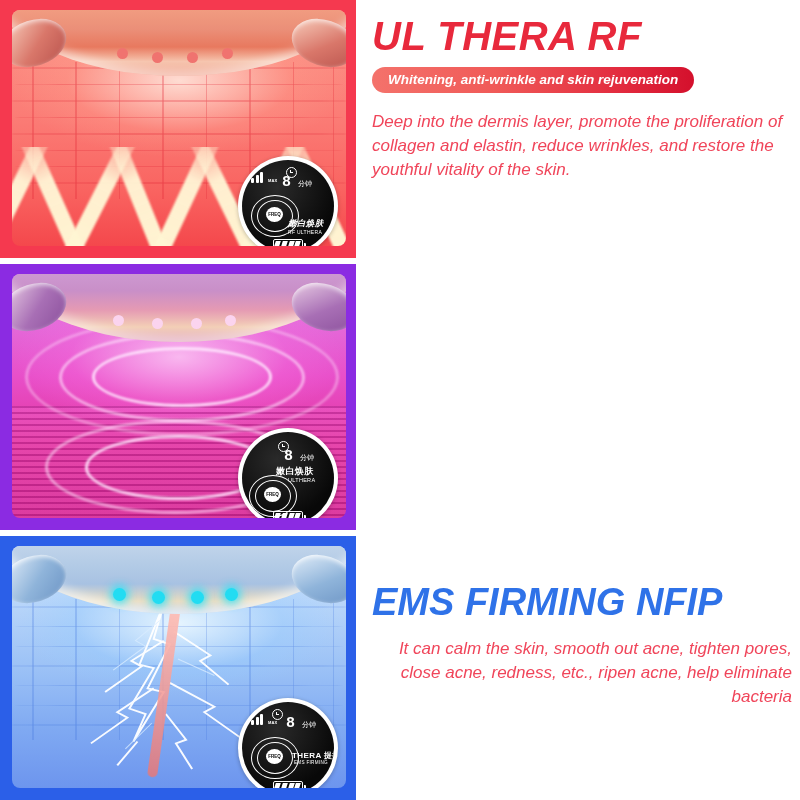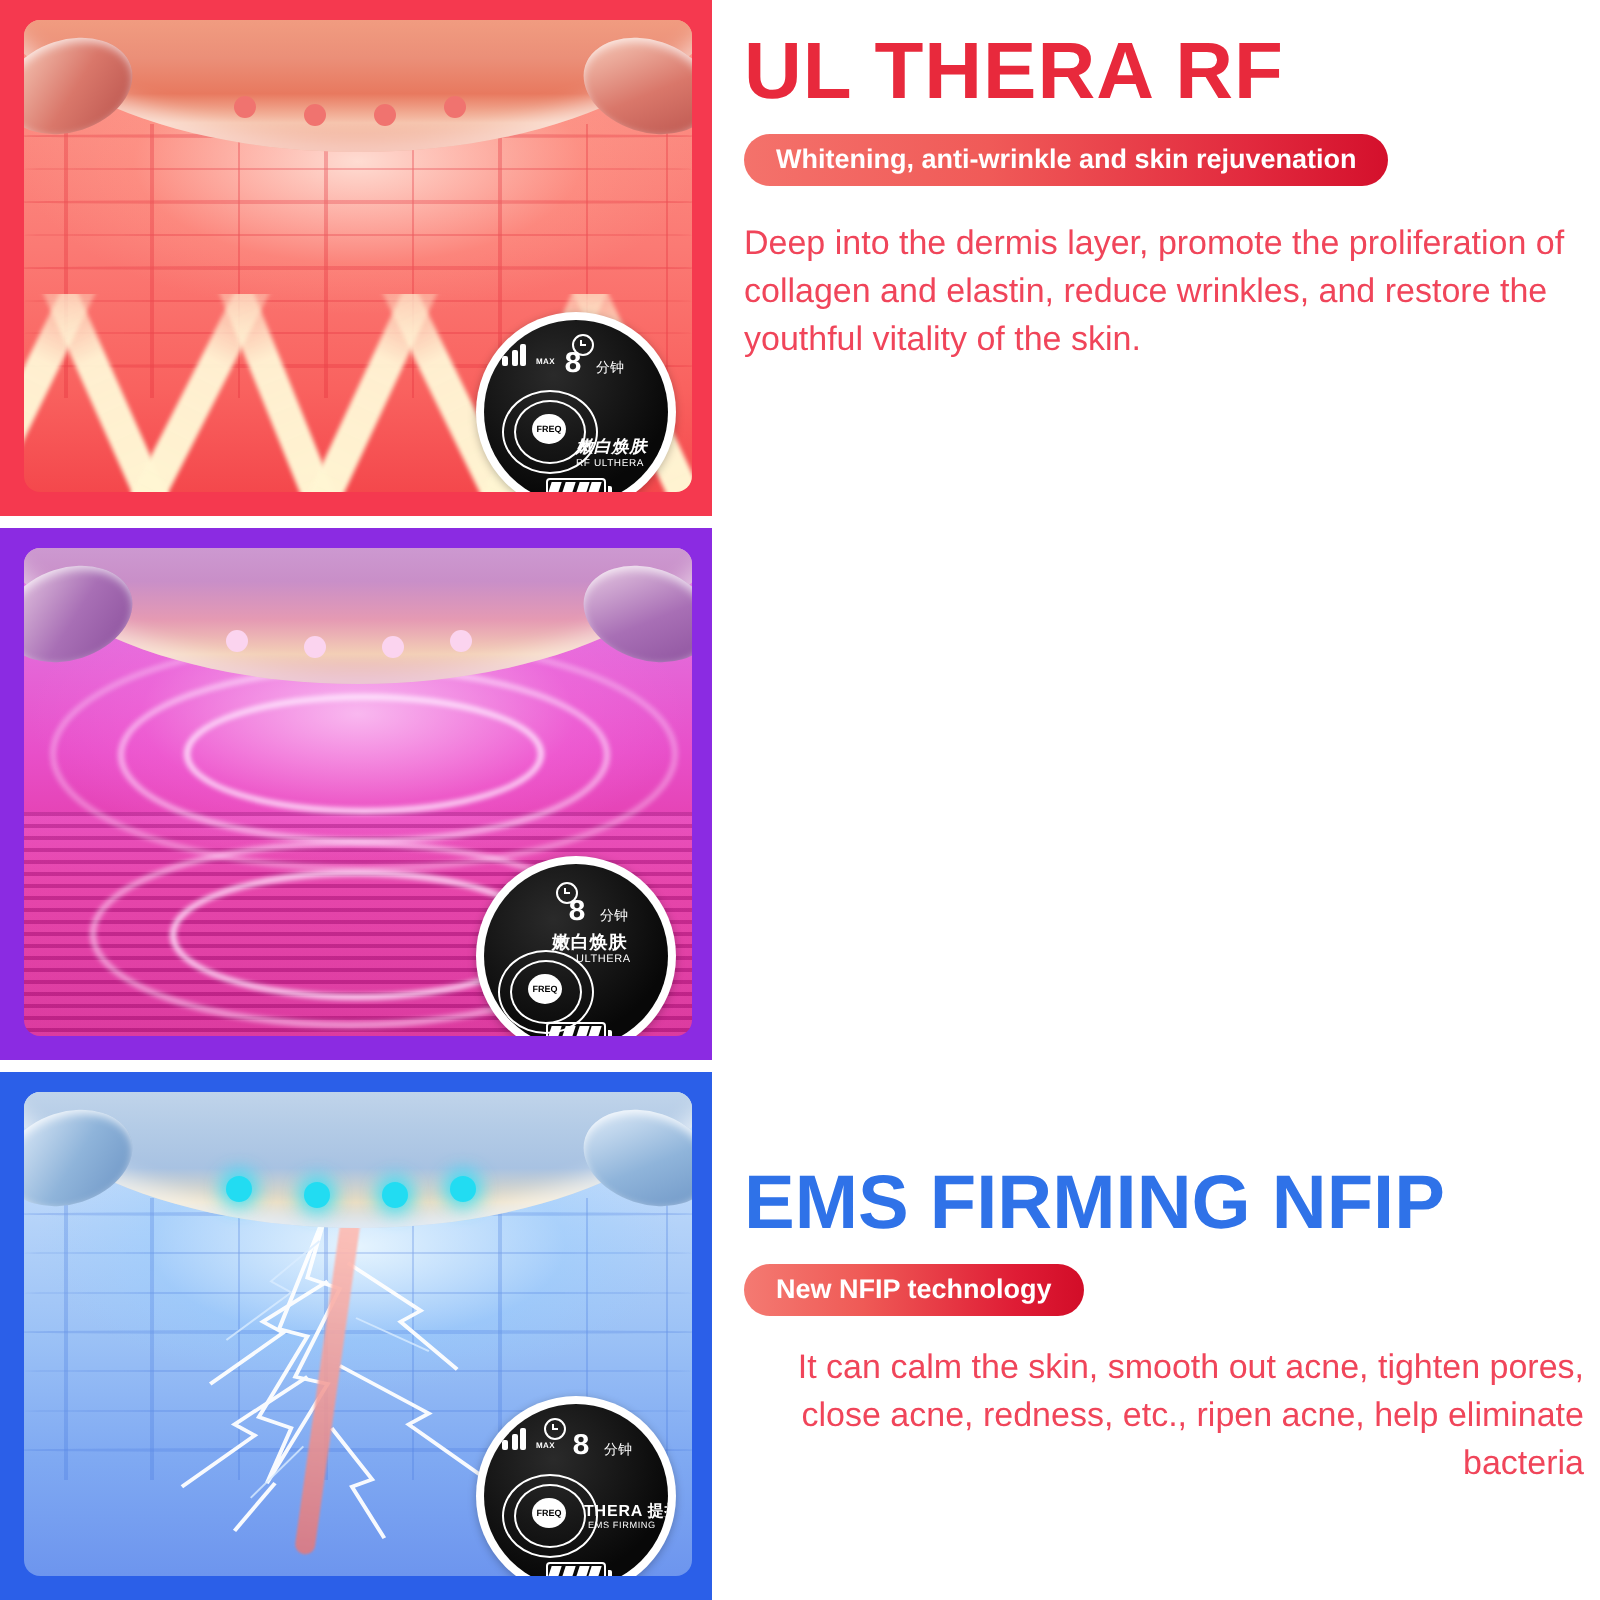--- a/index.html
+++ b/index.html
@@ -150,23 +150,23 @@
   .scr-batt{
     position:absolute;left:50%;bottom:3px;transform:translateX(-50%);
     width:30px;height:10px;border:1.6px solid #fff;border-radius:2px;
     display:flex;align-items:center;gap:1.5px;padding:1.4px;box-sizing:border-box;
   }
   .scr-batt i{display:block;flex:1;height:100%;background:#fff;transform:skewX(-18deg);}
   .scr-batt::after{content:"";position:absolute;right:-4px;top:2.6px;width:2.5px;height:4px;background:#fff;border-radius:0 1px 1px 0;}
 
   
   .block{position:absolute;left:372px;width:420px;}
-  .block-1{top:16px;}
+  .block-1{top:16px;font-style:italic;}
   .block-2{top:288px;}
-  .block-3{top:583px;}
+  .block-3{top:583px;font-style:italic;}
 
   .title{
     margin:0;font-size:40px;line-height:1.04;font-weight:bold;
     letter-spacing:.5px;
   }
   .title-1{color:#e8293c;}
   .title-2{color:#9a2be8;}
   .title-3{color:#2f72e8;font-size:38px;letter-spacing:0;}
 
   .pill{
@@ -393,17 +393,16 @@
     <h1 class="title title-1">UL THERA RF</h1>
     <div class="pill pill-1">Whitening, anti-wrinkle and skin rejuvenation</div>
     <p class="body">Deep into the dermis layer, promote the proliferation of collagen and elastin, reduce wrinkles, and restore the youthful vitality of the skin.</p>
   </div>
 
   <div class="block block-2">
   </div>
 
   <div class="block block-3">
     <h1 class="title title-3">EMS FIRMING NFIP</h1>
-    <div class="pill pill-3">New NFIP technology</div>
     <p class="body body-3">It can calm the skin, smooth out acne, tighten pores, close acne, redness, etc., ripen acne, help eliminate bacteria</p>
   </div>
 
 </div>
 
 </body></html>

